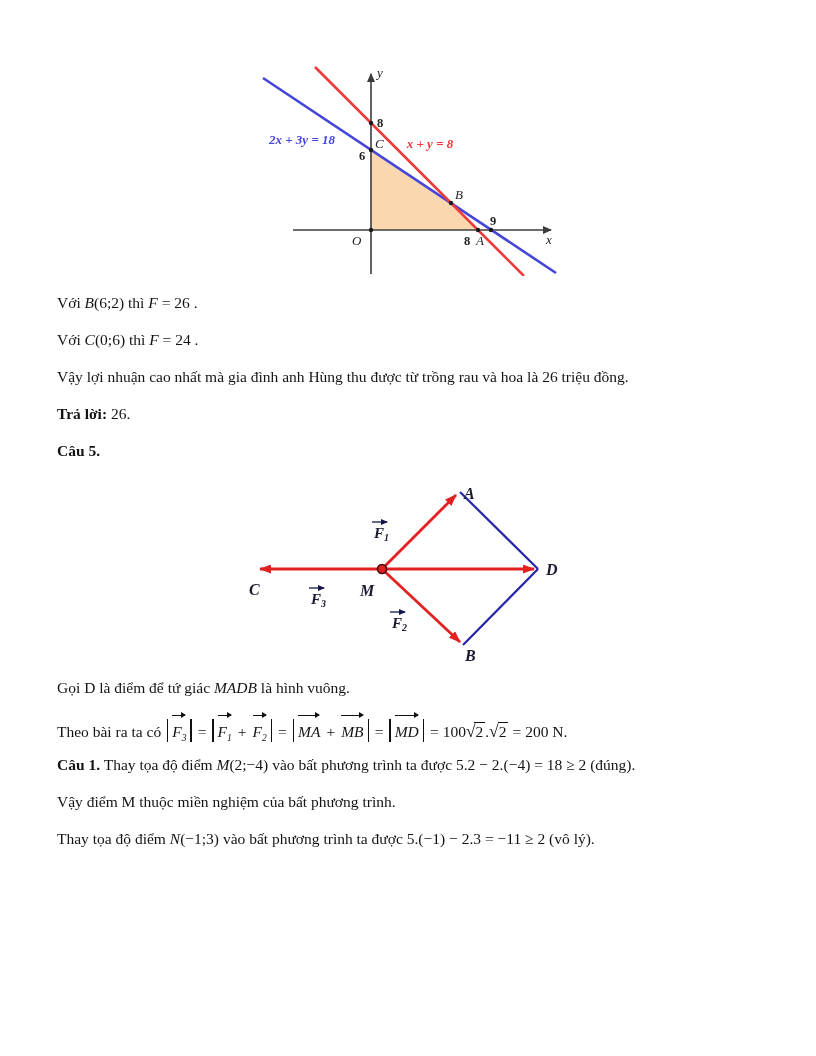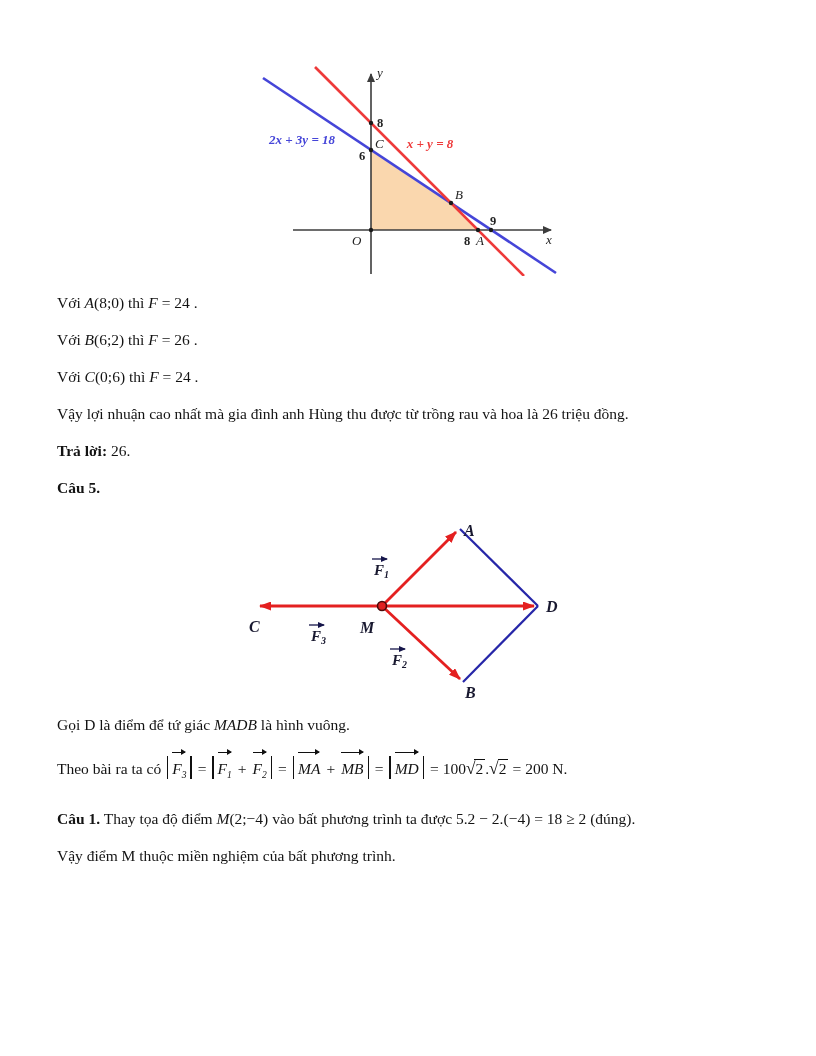--- a/index.html
+++ b/index.html
@@ -6,21 +6,21 @@
   body {
     width:816px; height:1056px; position:relative; overflow:hidden;
     font-family:"Liberation Serif", serif; font-size:15.5px; color:#131313;
   }
   .page { padding:0 57px; }
   .fig { display:block; margin:0 auto; }
   #fig1 { margin-top:60px; margin-bottom:16px; }
   #fig2 { margin-top:6px; margin-bottom:10px; }
   p.line { margin:0 0 15px 0; line-height:22px; }
   p.heading { font-weight:bold; }
-  p.formula-line { line-height:26px; margin:0 0 20px 0; }
+  p.formula-line { line-height:26px; margin:0 0 3px 0; }
   .mi { font-style:italic; }
   b, .bold { font-weight:bold; }
   .section-title { font-weight:bold; font-size:16px; }
   
   .mop { margin:0 4px; }
   .mbar { display:inline-block; width:1.2px; height:1.45em; background:#101010;
           vertical-align:-0.3em; margin:0 2px; }
   .mvec { position:relative; display:inline-block; font-style:italic; padding:5px 2px 0 2px; }
   .mvec-top { position:absolute; top:1px; left:2px; right:3px; border-top:1.3px solid #101010; }
   .mvec-top::after { content:""; position:absolute; right:-4px; top:-4px;
@@ -62,27 +62,20 @@
     <text x="237" y="165" font-size="12.5" font-weight="bold" fill="#222">9</text>
     <text x="211" y="185" font-size="12.5" font-weight="bold" fill="#222">8</text>
     <text x="49" y="84" font-size="13" font-weight="bold" font-style="italic" fill="#4545d8" text-anchor="middle">2x + 3y = 18</text>
     <text x="177" y="88" font-size="13" font-weight="bold" font-style="italic" fill="#ee3a3a" text-anchor="middle">x + y = 8</text>
     <text x="122" y="88" font-size="13" font-style="italic" fill="#222">C</text>
     <text x="202" y="139" font-size="13" font-style="italic" fill="#222">B</text>
     <text x="223" y="185" font-size="13" font-style="italic" fill="#222">A</text>
     <text x="99" y="185" font-size="13" font-style="italic" fill="#222">O</text>
   </svg>
 
-  <p class="line">
-    <span>Với</span>
-    <span><i class="mi">A</i><span>(8;0)</span></span>
-    <span>thì</span>
-    <i class="mi">F</i>
-    <span>= 24 .</span>
-  </p>
   <p class="line">
     <span>Với</span>
     <span><i class="mi">B</i><span>(6;2)</span></span>
     <span>thì</span>
     <i class="mi">F</i>
     <span>= 26 .</span>
   </p>
   <p class="line">
     <span>Với</span>
     <span><i class="mi">C</i><span>(0;6)</span></span>
@@ -138,14 +131,15 @@
   <p class="line"><span>Gọi D là điểm để tứ giác </span><i class="mi">MADB</i><span> là hình vuông.</span></p>
 
   <p class="formula-line"><span id="formula-math"><span>Theo bài ra ta có </span><span class="mbar"></span><span class="mvec"><span class="mvec-top"></span><span>F</span><sub>3</sub></span><span class="mbar"></span><span class="mop">=</span><span class="mbar"></span><span class="mvec"><span class="mvec-top"></span><span>F</span><sub>1</sub></span><span class="mop">+</span><span class="mvec"><span class="mvec-top"></span><span>F</span><sub>2</sub></span><span class="mbar"></span><span class="mop">=</span><span class="mbar"></span><span class="mvec"><span class="mvec-top"></span><span>MA</span></span><span class="mop">+</span><span class="mvec"><span class="mvec-top"></span><span>MB</span></span><span class="mbar"></span><span class="mop">=</span><span class="mbar"></span><span class="mvec"><span class="mvec-top"></span><span>MD</span></span><span class="mbar"></span><span class="mop">=</span><span>100</span><span class="msqrt"><span class="rad">√</span><span class="radicand">2</span></span><span>.</span><span class="msqrt"><span class="rad">√</span><span class="radicand">2</span></span><span class="mop">=</span><span>200 N.</span></span></p>
 
 
 
   <p class="line"><b>Câu 1.</b><span> Thay tọa độ điểm </span><span><i class="mi">M</i><span>(2;−4)</span></span><span> vào bất phương trình ta được </span><span>5.2 − 2.(−4) = 18 ≥ 2</span><span> (đúng).</span></p>
 
   <p class="line">Vậy điểm M thuộc miền nghiệm của bất phương trình.</p>
 
+  <p class="line"><span>Thay tọa độ điểm </span><span><i class="mi">N</i><span>(−1;3)</span></span><span> vào bất phương trình ta được </span><span>5.(−1) − 2.3 = −11 ≥ 2</span><span> (vô lý).</span></p>
 
 </div>
 
 </body></html>

